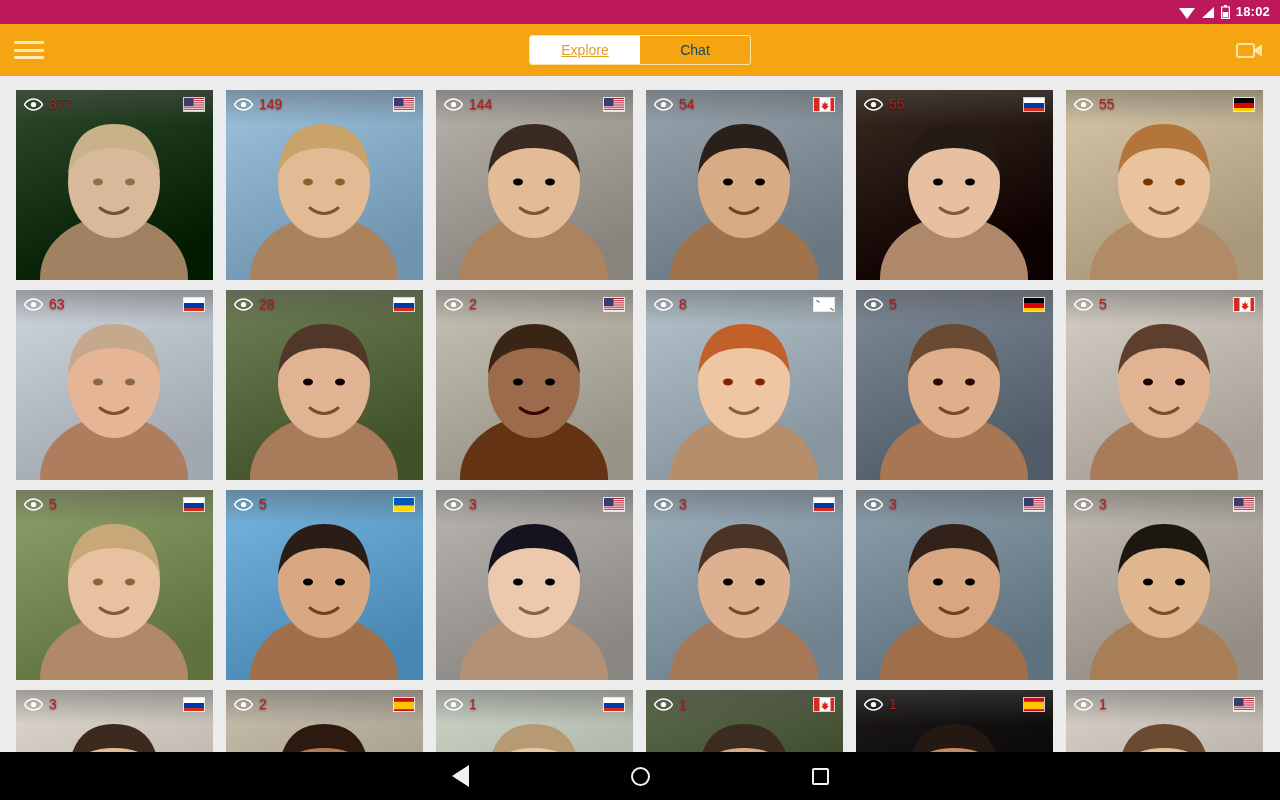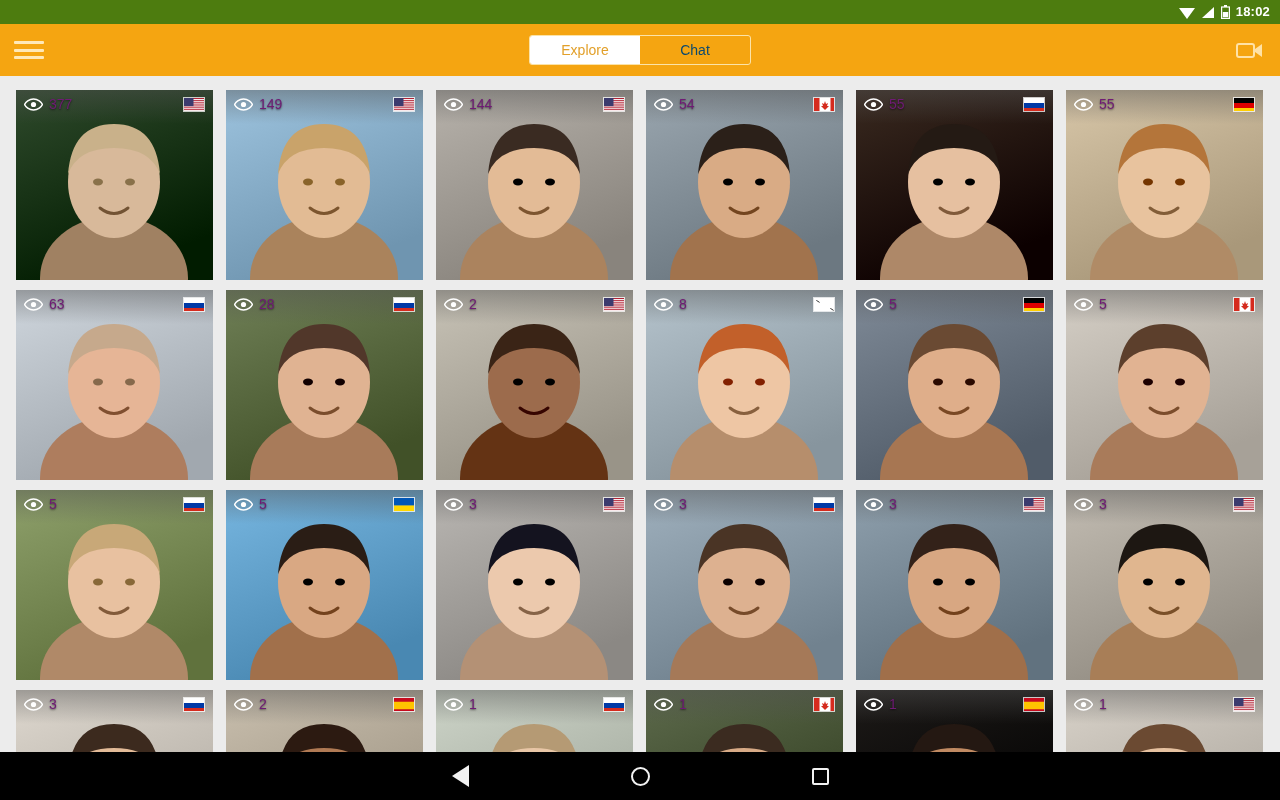--- a/index.html
+++ b/index.html
@@ -6,21 +6,21 @@
   html, body {
     width:1280px; height:800px; overflow:hidden;
     background:#0a0a0a;
     font-family:"Liberation Sans", sans-serif;
   }
   #app { position:relative; width:1280px; height:800px; }
 
   
   .statusbar {
     position:absolute; top:0; left:0; width:1280px; height:24px;
-    background:#4d7c0f;
+    background:#be185d;
     display:flex; align-items:center; justify-content:flex-end;
     padding-right:10px; gap:6px;
   }
   .sb-icon { display:flex; align-items:center; }
   .sb-time {
     color:#ffffff; font-size:13px; font-weight:bold;
     letter-spacing:0.2px; line-height:24px;
   }
 
   
@@ -44,21 +44,21 @@
     display:flex; border:1px solid #fbe3a8; border-radius:3px;
     overflow:hidden; height:30px;
   }
   .seg-btn {
     min-width:110px; height:100%;
     display:flex; align-items:center; justify-content:center;
     font-size:14px; cursor:pointer; background:transparent;
     border:none; padding:0 16px;
     font-family:"Liberation Sans", sans-serif;
   }
-  .seg-btn.active { background:#ffffff; color:#e2a02a; }
+  .seg-btn.active { background:#ffffff; color:#e2a02a;text-decoration:underline; }
   .seg-btn.inactive { background:transparent; color:#0c4a6e; }
   .videocam {
     position:absolute; right:14px; top:50%; transform:translateY(-50%);
     width:32px; height:24px; cursor:pointer;
     display:flex; align-items:center; justify-content:center;
   }
 
   
   .grid-wrap {
     position:absolute; top:76px; left:0; width:1280px; height:676px;
@@ -77,21 +77,21 @@
   }
   .photo { position:absolute; inset:0; }
   .overlay {
     position:absolute; top:0; left:0; right:0; height:34px;
     background:linear-gradient(to bottom, rgba(80,80,80,0.45), rgba(80,80,80,0));
     pointer-events:none;
   }
   .views {
     position:absolute; top:6px; left:8px;
     display:flex; align-items:center; gap:6px;
-    color:#701a75; font-size:14px;
+    color:#b91c1c; font-size:14px;
     text-shadow:0 1px 2px rgba(0,0,0,0.55);
   }
   .eye { display:block; }
   .flag {
     position:absolute; top:7px; right:8px;
     width:22px; height:15px;
     border:1px solid rgba(255,255,255,0.75);
     overflow:hidden; line-height:0;
   }
 

